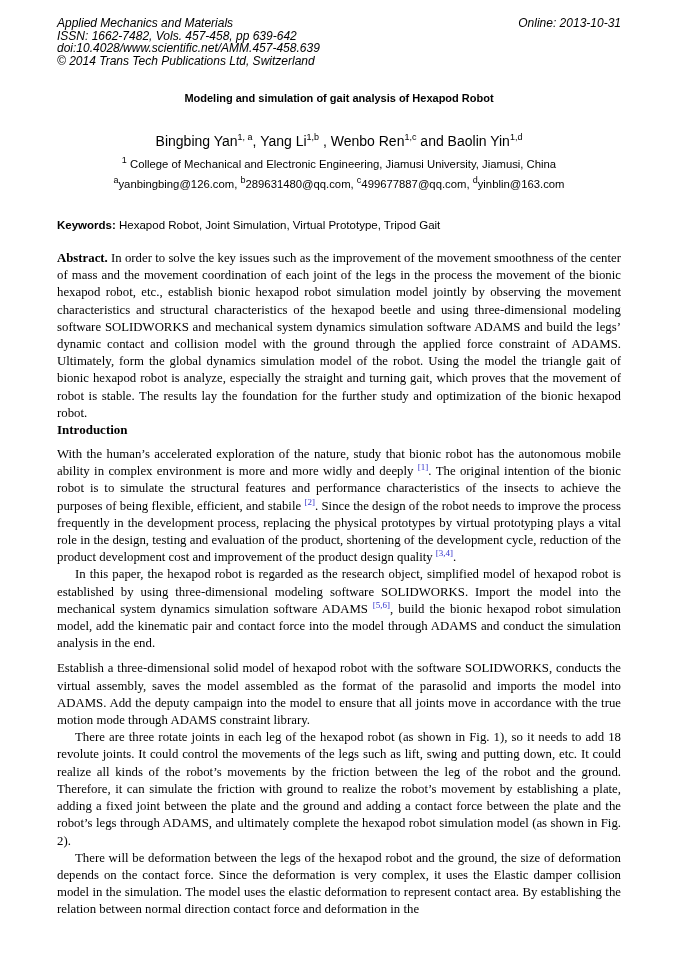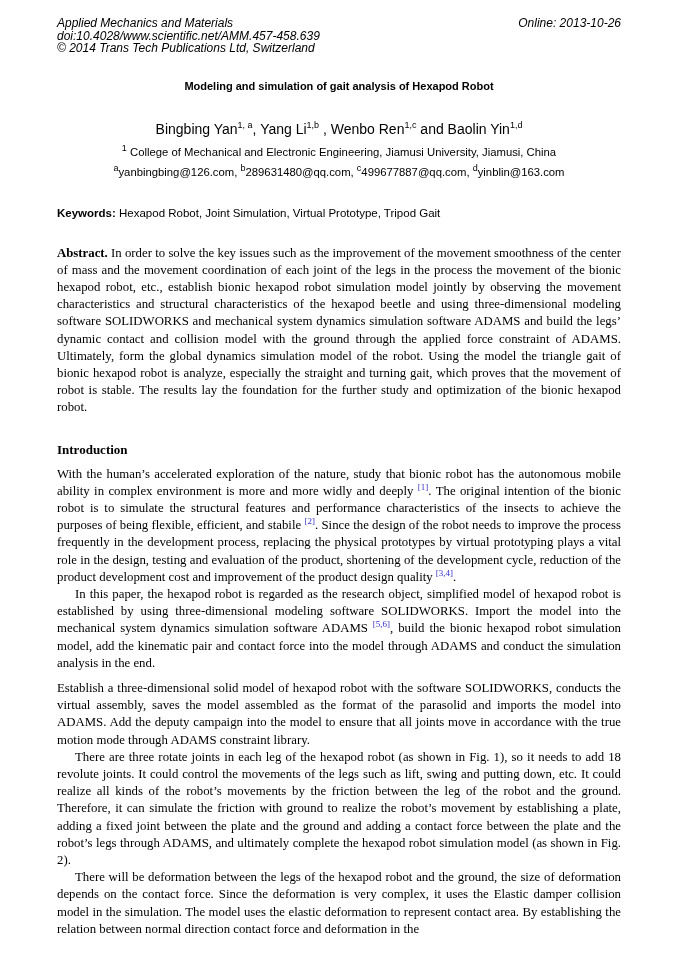--- a/index.html
+++ b/index.html
@@ -67,54 +67,55 @@
   }
   .keywords b { font-weight: bold; }
 
   
   .para {
     font-size: 12.8px;
     line-height: 17.2px;
     text-align: justify;
     margin: 0;
   }
-  .abstract { margin-top: 24px; }
+  .abstract { margin-top: 17px; }
   .para b { font-weight: bold; }
   .indent { text-indent: 18px; }
 
   .sec-heading {
     font-size: 13px;
     font-weight: bold;
     margin: 0;
   }
-  .sec-heading.intro { margin-top: 25px; }
+  .sec-heading.intro { }
   .sec-heading.sim   { margin-top: 11px; }
   .after-heading { margin-top: 8px; }
 
   .cite {
     color: #3333cc;
     font-size: 9px;
     vertical-align: super;
     line-height: 0;
     text-decoration: none;
     cursor: pointer;
   }
 </style>
 </head>
 <body>
 
 <div class="page">
 
   <div class="runhead">
     <div class="left">
       <div>Applied Mechanics and Materials</div>
+      <div>ISSN: 1662-7482, Vols. 457-458, pp 639-642</div>
       <div>doi:10.4028/www.scientific.net/AMM.457-458.639</div>
       <div>© 2014 Trans Tech Publications Ltd, Switzerland</div>
     </div>
-    <div class="right">Online: 2013-10-26</div>
+    <div class="right">Online: 2013-10-31</div>
   </div>
 
   <div class="title">Modeling and simulation of gait analysis of Hexapod Robot</div>
 
   <div class="authors">
     <span>Bingbing Yan</span><sup>1, a</sup><span>, </span><span>Yang Li</span><sup>1,b</sup><span> , </span><span>Wenbo Ren</span><sup>1,c</sup><span> and </span><span>Baolin Yin</span><sup>1,d</sup>
   </div>
 
   <div class="affil">
     <sup>1</sup><span> College of Mechanical and Electronic Engineering, Jiamusi University, Jiamusi, China</span>

